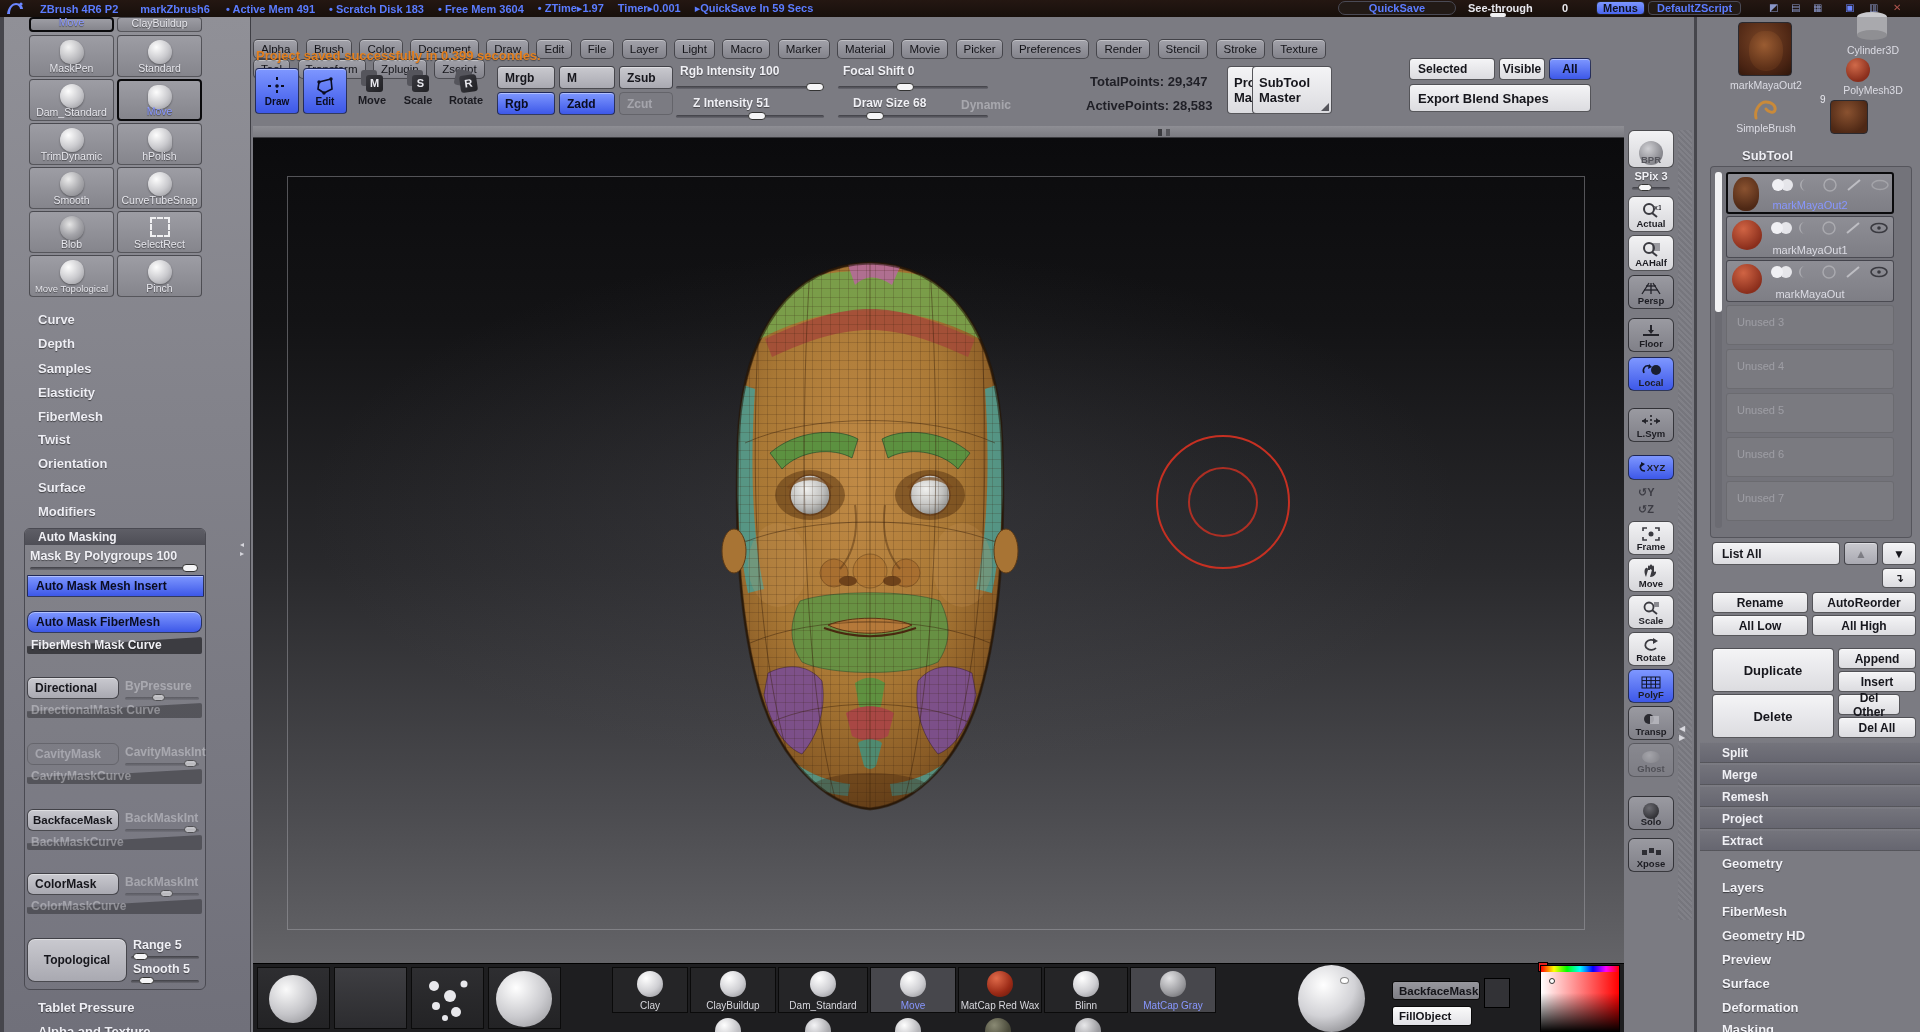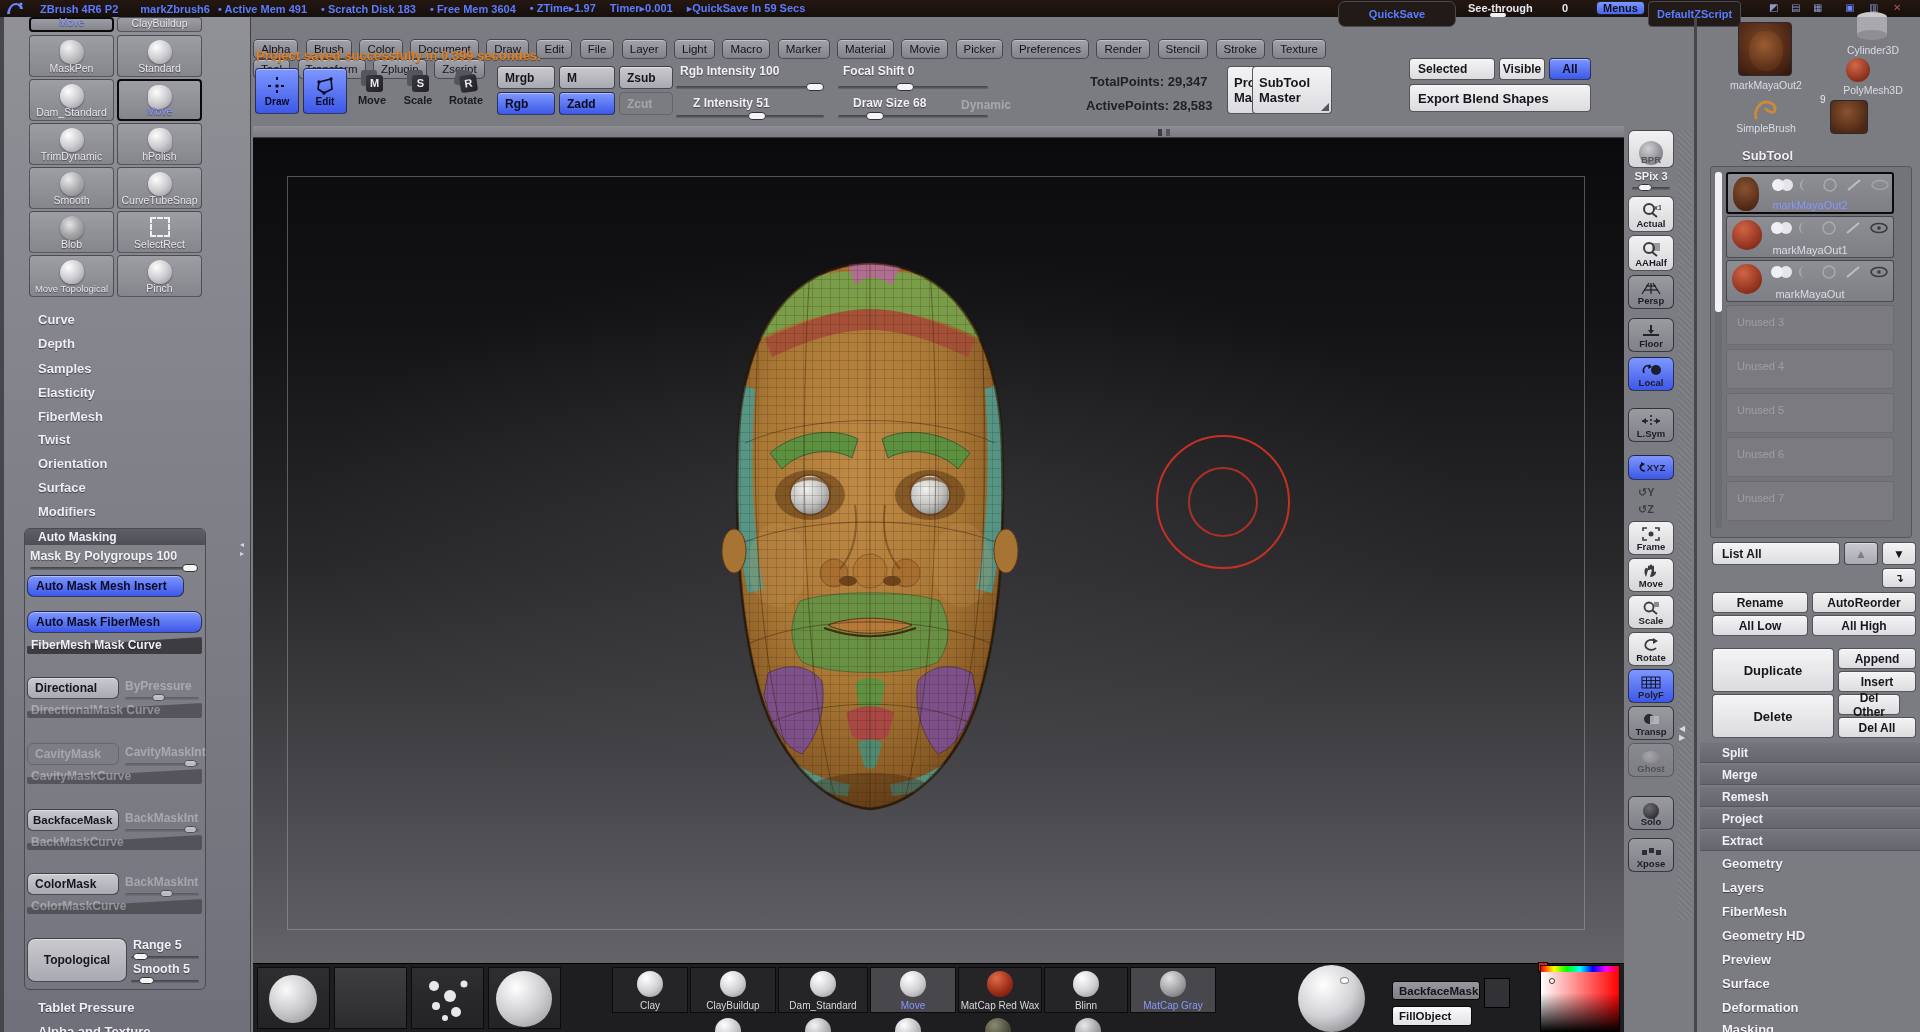--- a/index.html
+++ b/index.html
@@ -2,21 +2,21 @@
 <html><head>
 <meta charset="utf-8">
 <style>
   html,body{margin:0;padding:0;background:#4a4a4e;}
   *{box-sizing:border-box;font-family:"Liberation Sans","DejaVu Sans",sans-serif;}
   #stage{position:relative;width:1920px;height:1032px;overflow:hidden;background:#7b7b82;}
   .abs{position:absolute;}
   
   #topbar{left:0;top:0;width:1920px;height:17px;background:linear-gradient(180deg,#241712,#170f0b);color:#5b7cff;font-size:11px;font-weight:bold;display:flex;align-items:center;white-space:nowrap;}
   #topbar .sp{margin-left:14px;}
-  .tb-btn{border:1px solid #4a4a55;border-radius:7px;background:#221a16;color:#5b7cff;font-size:11px;font-weight:bold;padding:0 14px;height:26px;line-height:13px;}
+  .tb-btn{border:1px solid #4a4a55;border-radius:7px;background:#221a16;color:#5b7cff;font-size:11px;font-weight:bold;padding:0 14px;height:14px;line-height:13px;}
   .tb-blue{background:linear-gradient(180deg,#7d97ff,#4a66f0);color:#10121e;border-radius:4px;border:1px solid #222;padding:0 6px;height:14px;line-height:13px;font-weight:bold;font-size:11px;}
   .tb-ico{color:#8a97c9;font-size:10px;margin-left:7px;}
   
   .tab{display:inline-block;background:linear-gradient(180deg,#a2a2aa,#83838b);border:1px solid rgba(30,30,35,.65);border-radius:5px;color:#141419;font-size:11.5px;padding:3px 7px;margin-right:3px;box-shadow:inset 0 1px 0 rgba(255,255,255,.35);}
   
   .btn{background:linear-gradient(180deg,#c9c9cf,#a9a9b1);border:1px solid rgba(20,20,25,.7);border-radius:4px;color:#16161c;font-weight:bold;font-size:12px;display:flex;align-items:center;justify-content:center;box-shadow:inset 0 1px 0 rgba(255,255,255,.4);}
   .btn-white{background:linear-gradient(180deg,#f4f4f6,#dcdce0);}
   .btn-blue{background:linear-gradient(180deg,#7e97ff,#3d58e8);color:#0a0c20;}
   .btn-ghost{background:transparent;border:1px solid rgba(0,0,0,.18);box-shadow:none;color:rgba(235,235,242,.38);}
   .ghost{color:rgba(238,238,245,.38);}
@@ -60,21 +60,21 @@
 
 <div id="stage">
 
   <div id="topbar" class="abs">
     <svg width="22" height="15" style="margin-left:4px">
         <path d="M3 13 C4 5 9 2 12 2 C16 2 19 5 19 8 L16 8 C16 6 14 4 12 4 C9 4 6 7 6 13 Z" fill="#6b86ff"></path>
         <circle cx="17" cy="3" r="1.6" fill="#6b86ff"></circle>
       </svg>
     <span class="sp">ZBrush 4R6 P2</span>
     <span class="sp" style="margin-left:22px">markZbrush6</span>
-    <span class="sp" style="margin-left:8px">• Active Mem 491</span>
+    <span class="sp" style="margin-left:16px">• Active Mem 491</span>
     <span class="sp">• Scratch Disk 183</span>
     <span class="sp">• Free Mem 3604</span>
     <span class="sp">• ZTime▸1.97</span>
     <span class="sp">Timer▸0.001</span>
     <span class="sp">▸QuickSave In 59 Secs</span>
     <button class="tb-btn abs" style="left:1338px;top:1px;width:118px">QuickSave</button>
     <span class="abs" style="left:1468px;top:2px;color:#e8e8ee">See-through</span>
     <span class="abs" style="left:1562px;top:2px;color:#e8e8ee">0</span>
     <div class="abs" style="left:1490px;top:13px;width:16px;height:4px;background:#f0f0f2;border-radius:2px"></div>
     <button class="tb-blue abs" style="left:1596px;top:1px">Menus</button>
@@ -266,21 +266,21 @@
   <div class="abs seche" style="left:38px;top:432px">Twist</div>
   <div class="abs seche" style="left:38px;top:456px">Orientation</div>
   <div class="abs seche" style="left:38px;top:480px">Surface</div>
   <div class="abs seche" style="left:38px;top:504px">Modifiers</div>
 
   <div class="abs" style="left:24px;top:528px;width:182px;height:462px;border:1px solid #4a4a52;border-radius:6px;background:rgba(255,255,255,.03)"></div>
   <div class="abs" style="left:25px;top:529px;width:180px;height:16px;background:linear-gradient(180deg,#5e5e66,#4e4e56);border-radius:5px 5px 0 0;color:#f0f0f5;font-weight:bold;font-size:12px;line-height:16px;padding-left:13px">Auto Masking</div>
   <div class="abs lblw" style="left:30px;top:549px;font-size:12.5px">Mask By Polygroups 100</div>
   <div class="track" style="left:30px;top:567px;width:168px"></div>
     <div class="handle" style="left:182px;top:564px;width:16px"></div>
-  <button class="abs btn btn-blue" style="left:27px;top:575px;width:157px;height:22px;border-radius:7px;justify-content:flex-start;padding-left:8px">Auto Mask Mesh Insert</button>
+  <button class="abs btn btn-blue" style="left:27px;top:575px;width:177px;height:22px;border-radius:1px;justify-content:flex-start;padding-left:8px">Auto Mask Mesh Insert</button>
   <button class="abs btn btn-blue" style="left:27px;top:611px;width:175px;height:22px;border-radius:8px;justify-content:flex-start;padding-left:8px">Auto Mask FiberMesh</button>
   <div class="curvew" style="left:27px;top:637px;width:175px;height:17px"></div>
   <div class="abs lblw" style="left:31px;top:638px;font-size:12px">FiberMesh Mask Curve</div>
 
   <button class="abs btn" style="left:27px;top:677px;width:92px;height:22px;border-radius:6px;justify-content:flex-start;padding-left:7px">Directional</button>
   <div class="abs ghost" style="left:125px;top:679px;font-weight:bold;font-size:12px">ByPressure</div>
   <div class="track" style="left:125px;top:697px;width:74px;opacity:.55"></div>
     <div class="handle" style="left:152px;top:694px;width:13px;height:7px;opacity:.6"></div>
   <div class="curvew" style="left:27px;top:703px;width:175px;height:15px;opacity:.62"></div>
   <div class="abs ghost" style="left:31px;top:703px;font-weight:bold;font-size:12px">DirectionalMask Curve</div>

